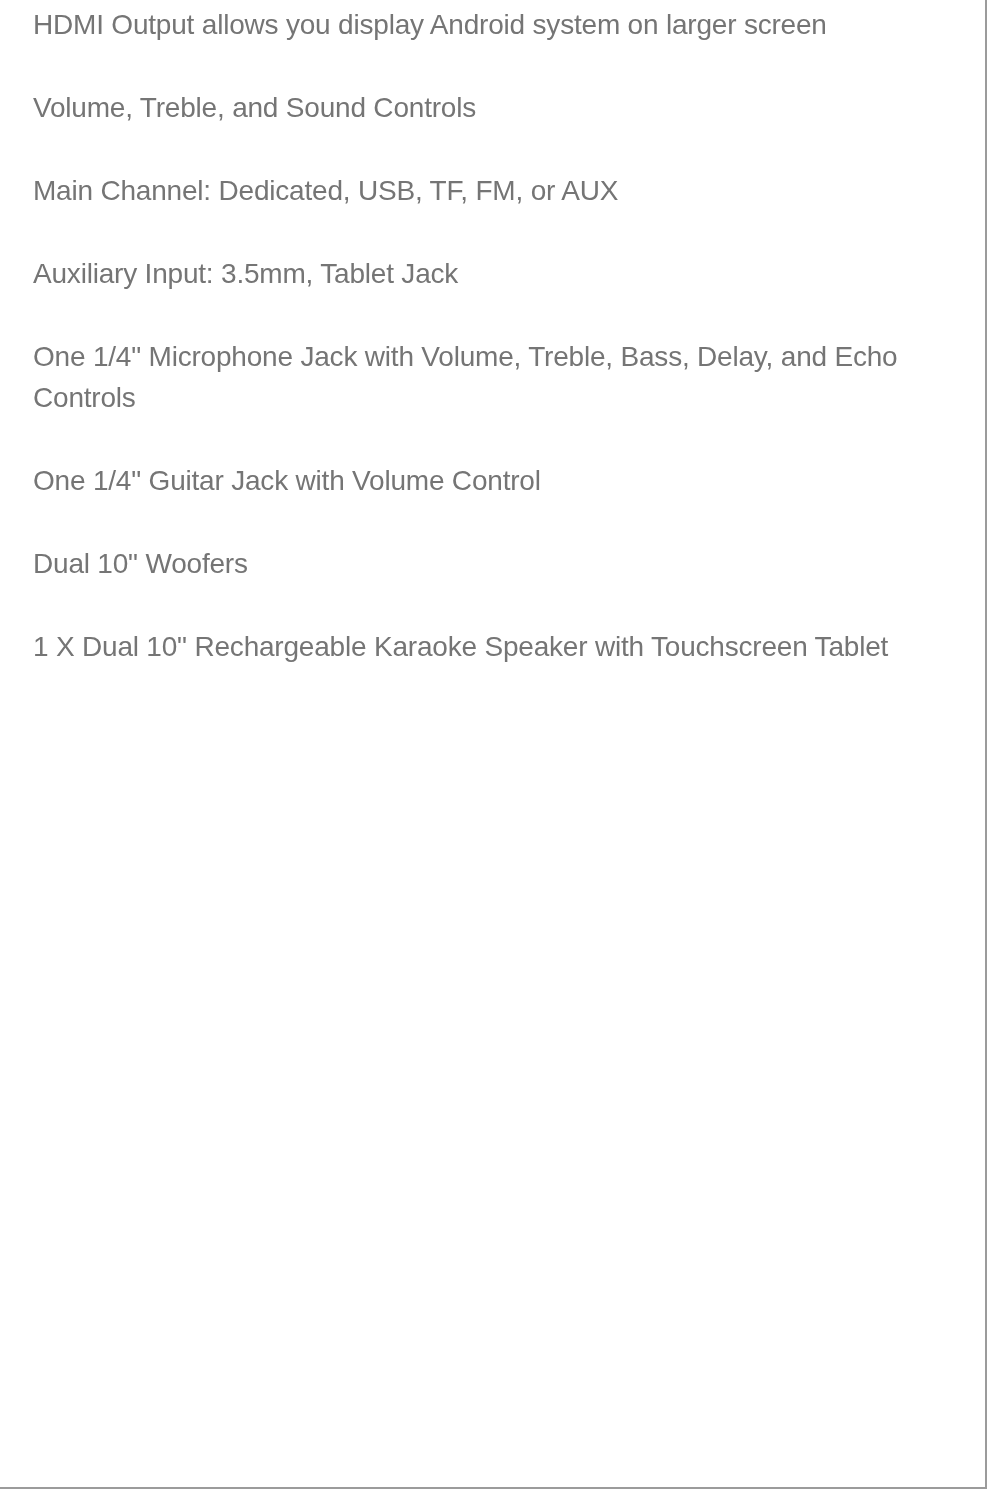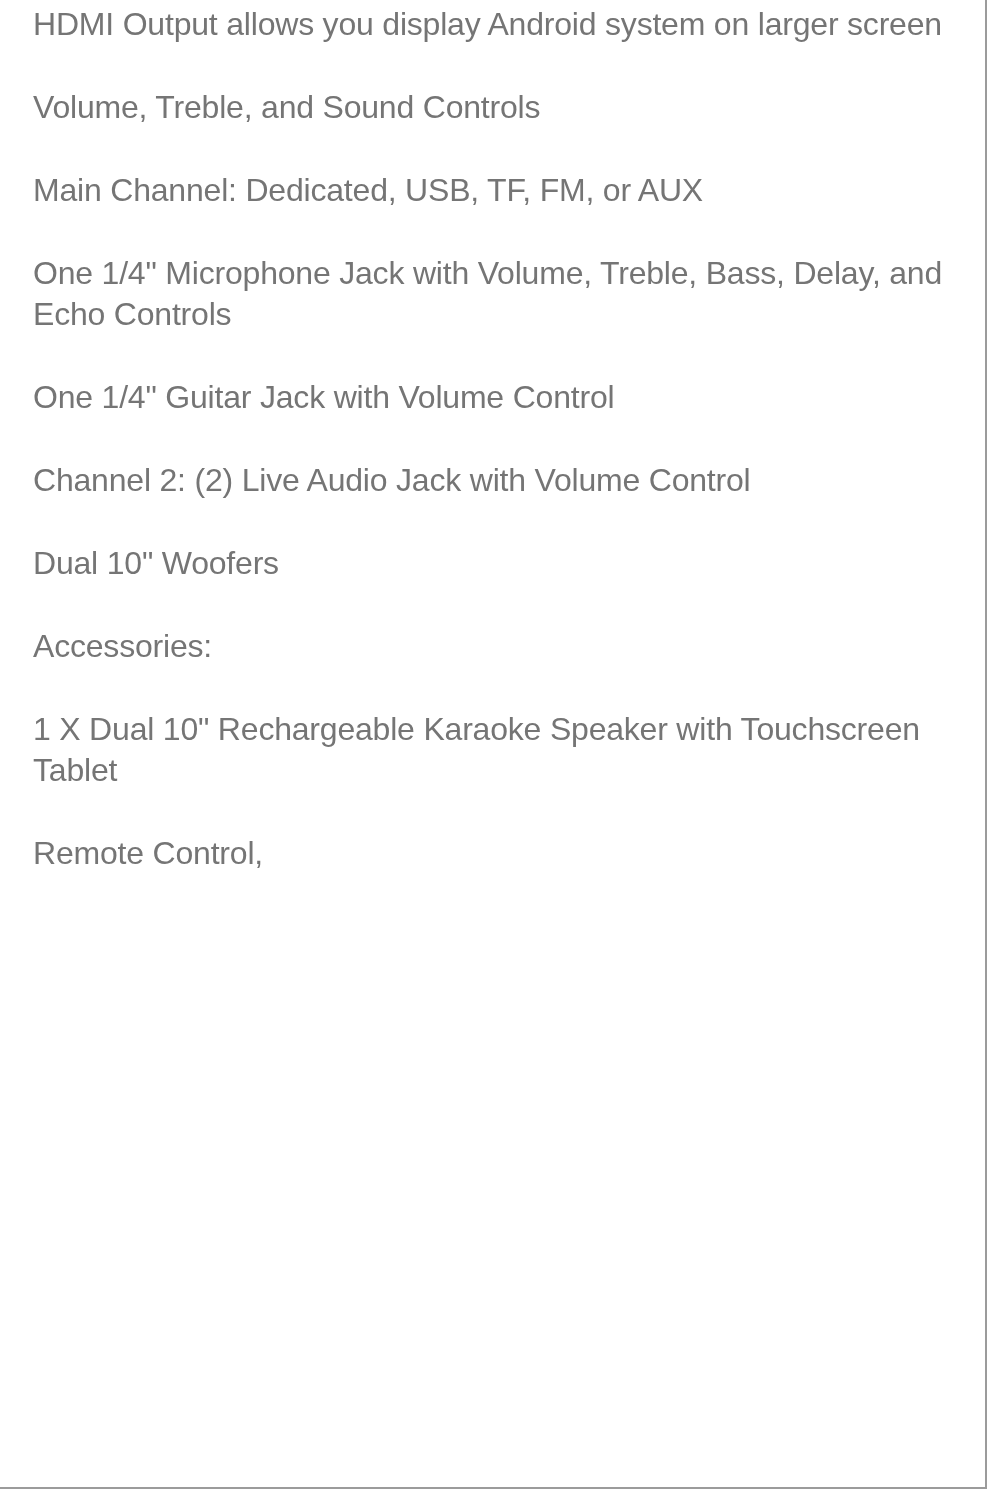--- a/index.html
+++ b/index.html
@@ -18,34 +18,32 @@
       width: 987px;
       height: 1489px;
       border-right: 2px solid #9b9b9b;
       border-bottom: 2px solid #9b9b9b;
       padding: 4px 0 0 33px;
       overflow: hidden;
       background: #ffffff;
     }
     .sheet p {
       margin: 0 0 42px 0;
-      font-size: 32px;
+      font-size: 28px;
       line-height: 41px;
       letter-spacing: -0.2px;
       color: #757575;
       font-weight: 400;
     }
   </style>
 </head>
 <body>
 
 <div class="sheet">
   <p>HDMI Output allows you display Android system on larger screen</p>
   <p>Volume, Treble, and Sound Controls</p>
   <p>Main Channel: Dedicated, USB, TF, FM, or AUX</p>
+  <p>Auxiliary Input: 3.5mm, Tablet Jack</p>
   <p>One 1/4" Microphone Jack with Volume, Treble, Bass, Delay, and Echo Controls</p>
   <p>One 1/4" Guitar Jack with Volume Control</p>
-  <p>Channel 2: (2) Live Audio Jack with Volume Control</p>
   <p>Dual 10" Woofers</p>
-  <p>Accessories:</p>
   <p>1 X Dual 10" Rechargeable Karaoke Speaker with Touchscreen Tablet</p>
-  <p>Remote Control,</p>
 </div>
 
 </body></html>

